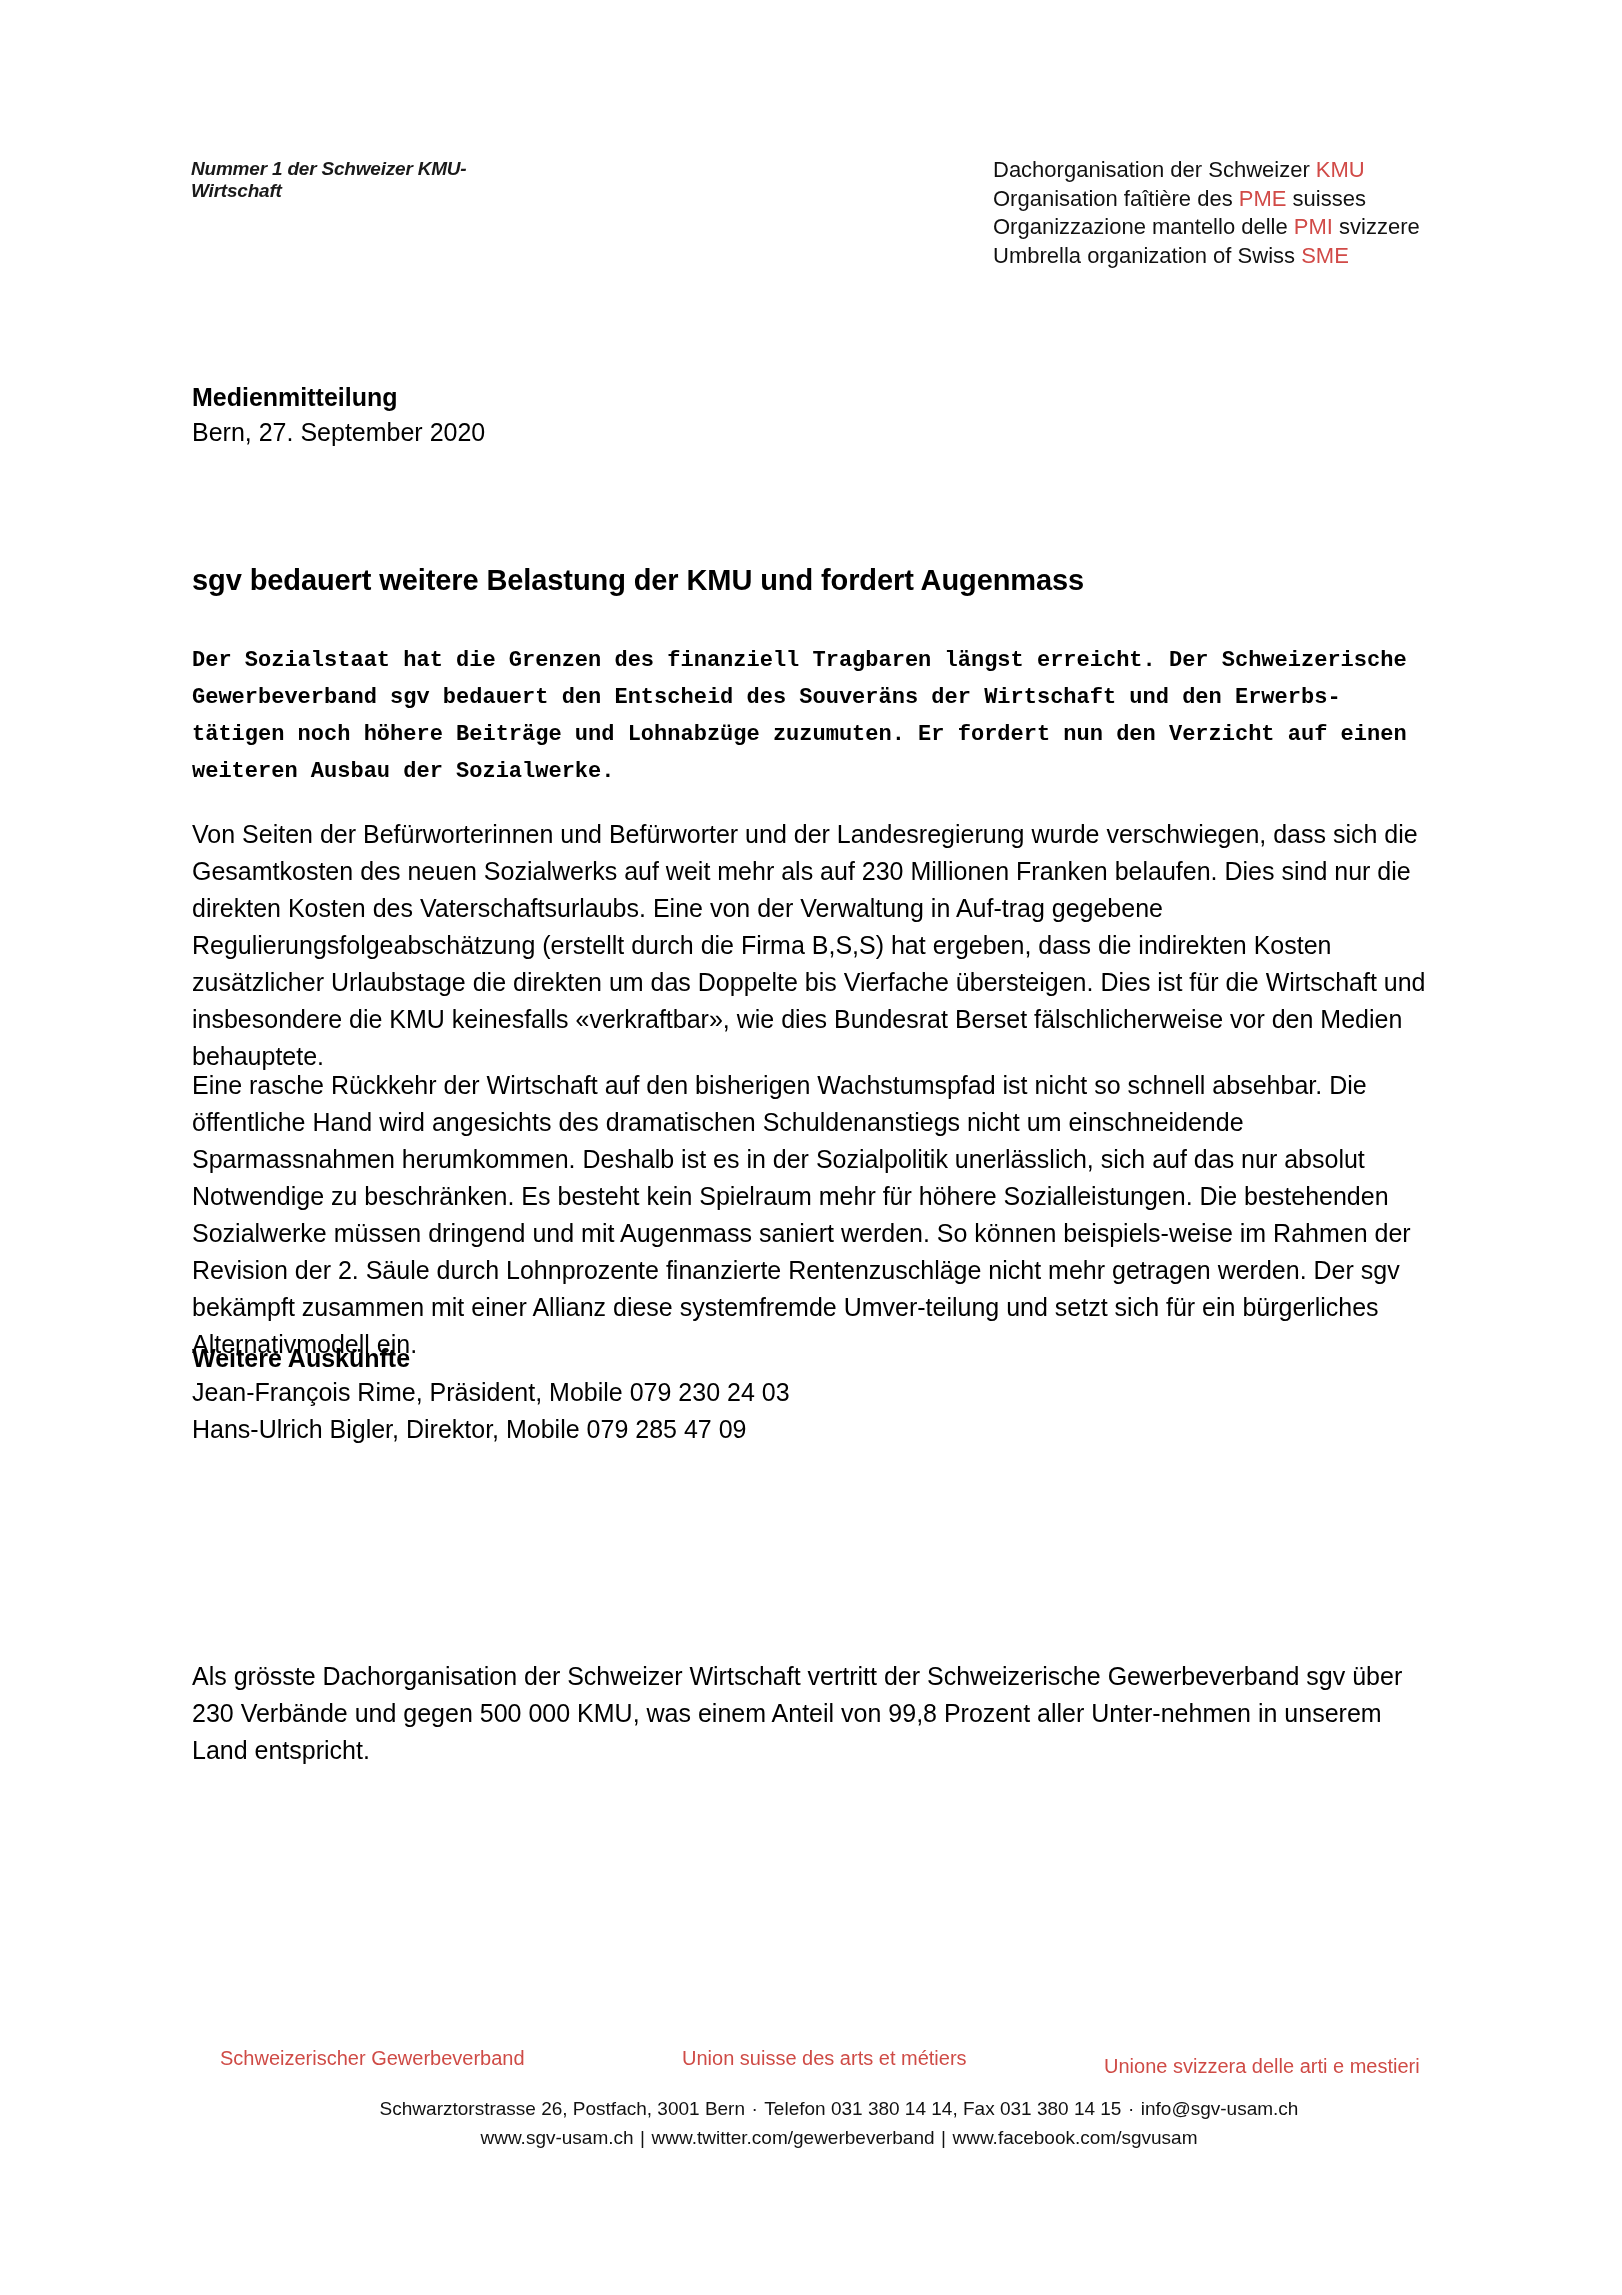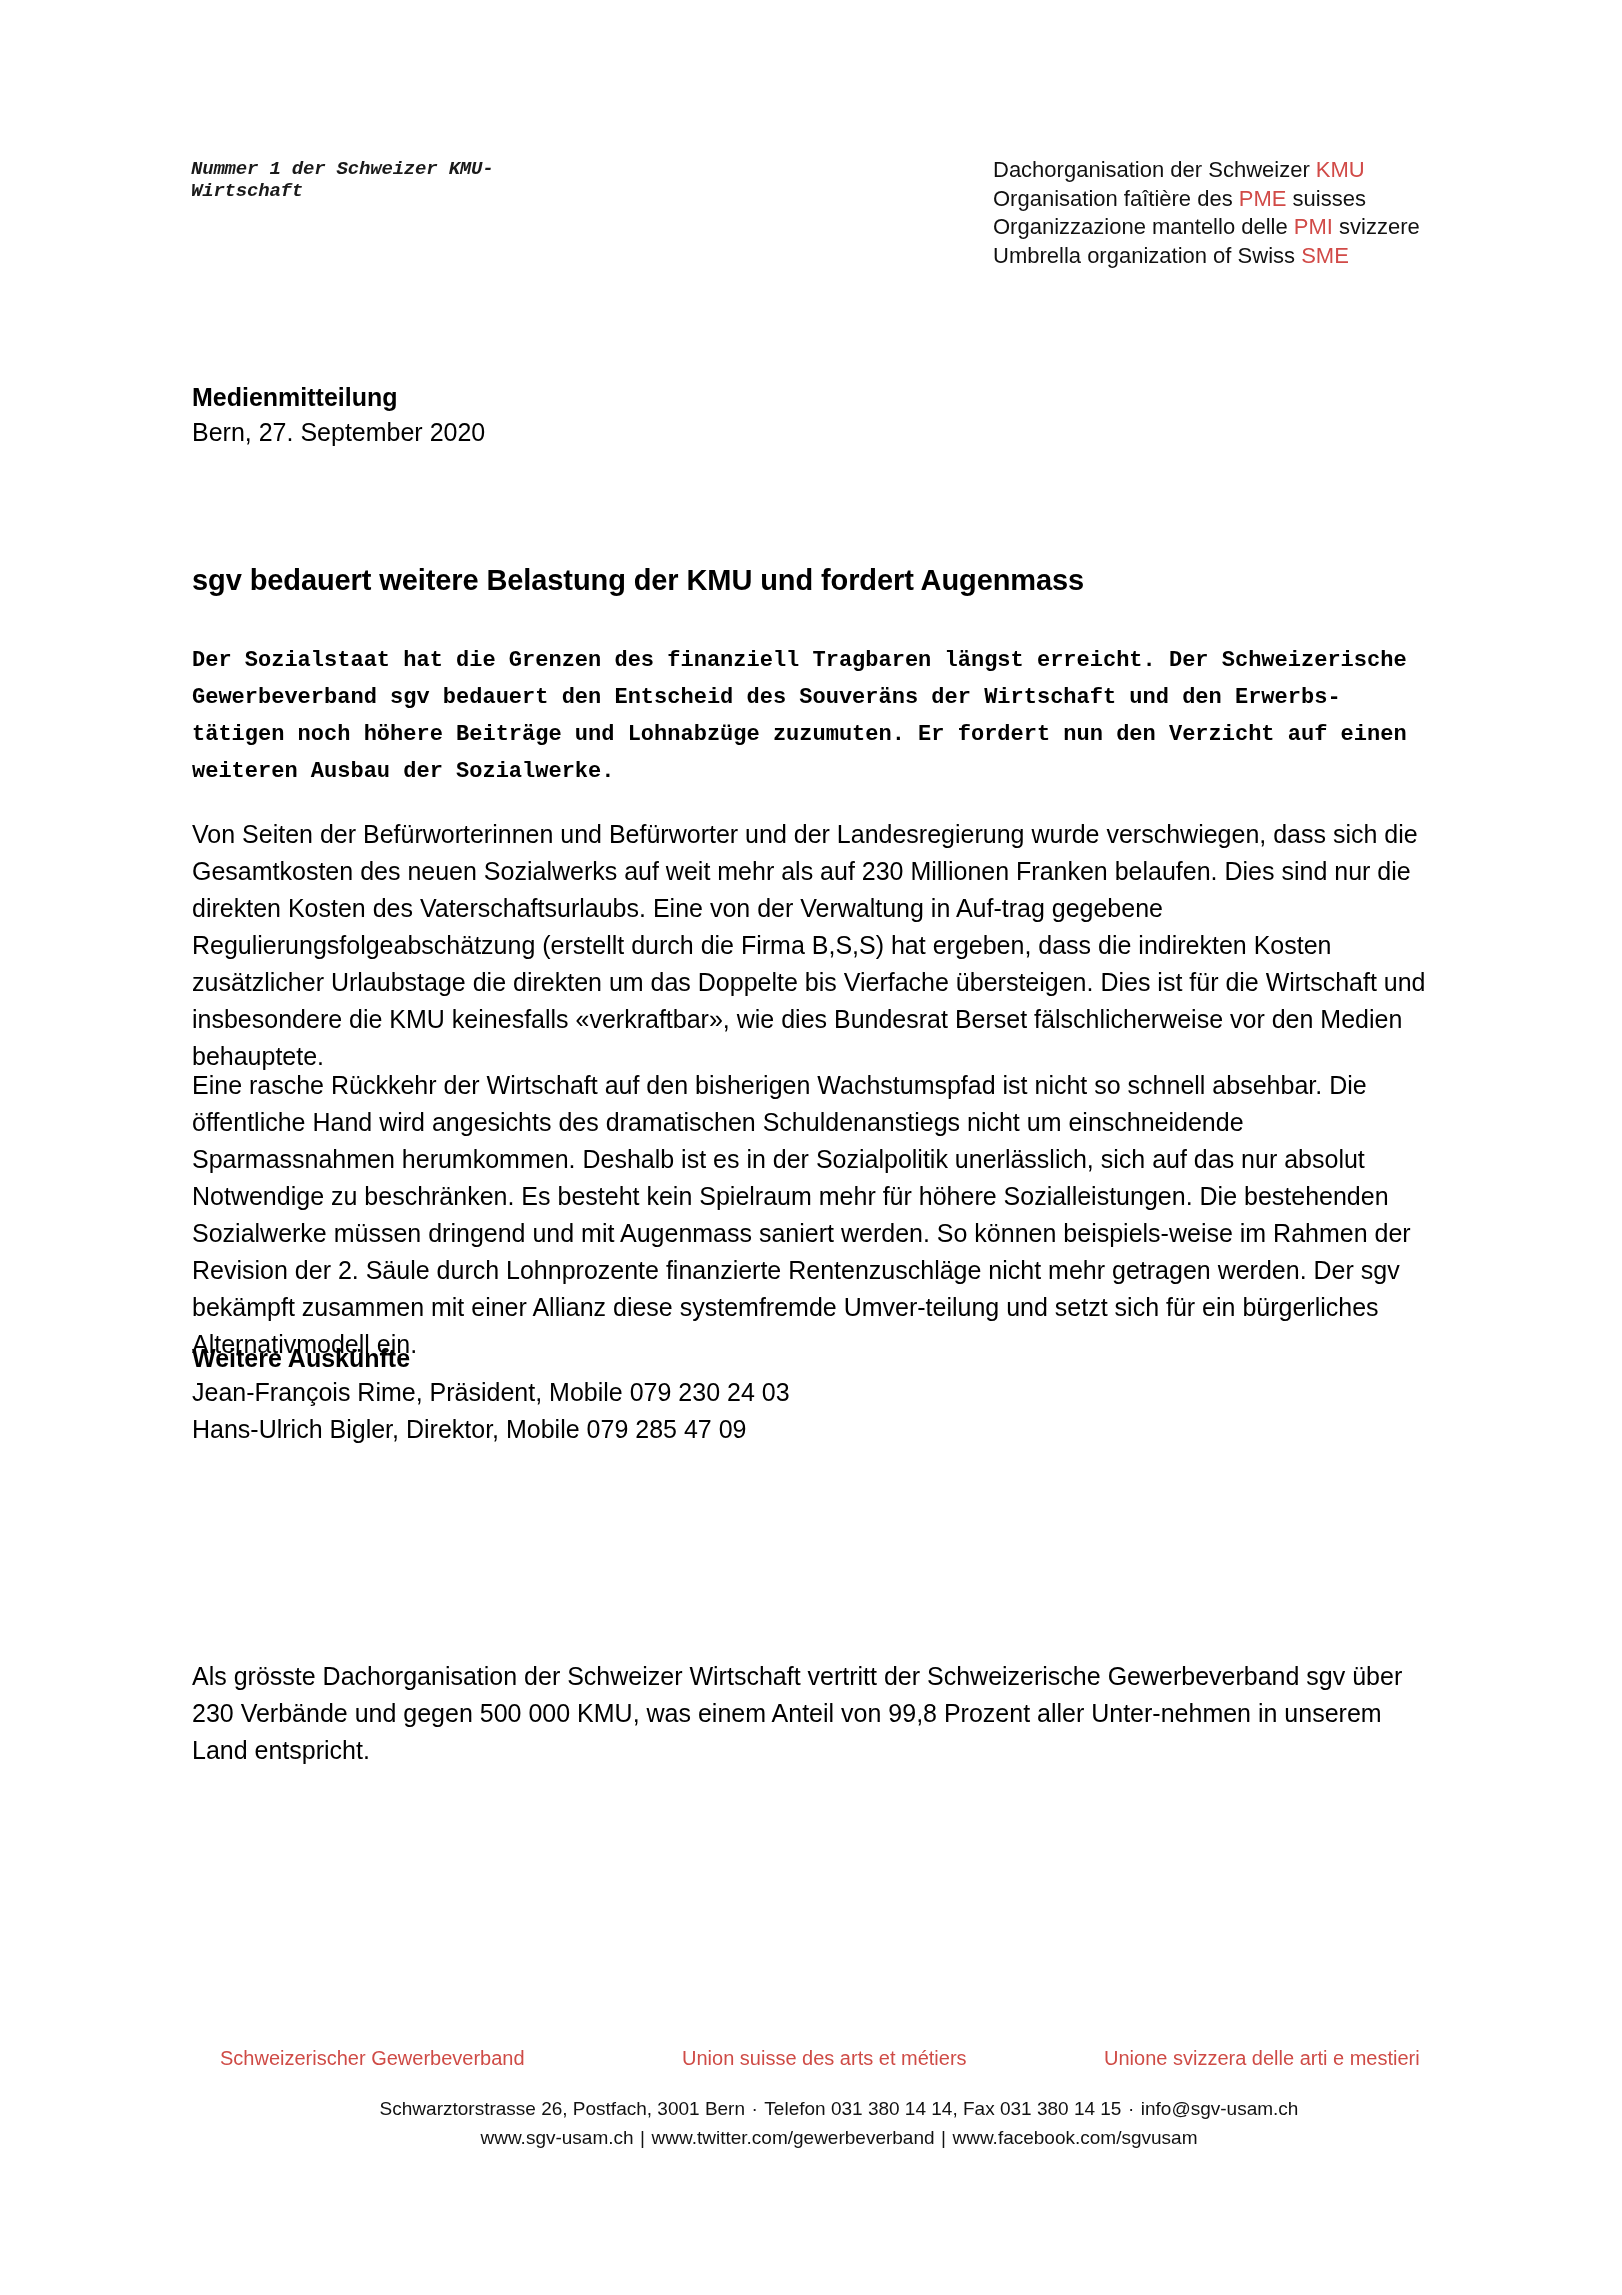--- a/index.html
+++ b/index.html
@@ -49,21 +49,21 @@
     line-height: 1;
   }
   .logo-mark {
     position: relative;
     width: 68px;
     height: 68px;
     margin: 0 1.3px 0 1.3px;
     flex: 0 0 auto;
   }
   .logo-tagline {
-    font-family: Liberation Mono, monospace;
+    font-family: Liberation Sans, sans-serif;
     font-style: italic;
     font-weight: bold;
     font-size: 19px;
     color: #1a1a1a;
     margin-top: 9.2px;
     letter-spacing: -0.2px;
   }
 
   .org-lines {
     position: absolute;
@@ -169,21 +169,21 @@
     color: #cf4b46;
     font-size: 20px;
   }
   .footer-lang {
     position: absolute;
     top: 0;
     white-space: nowrap;
   }
   .fl-de { left: 192px; }
   .fl-fr { left: 654px; }
-  .fl-it { left: 1076px; }
+  .fl-it { left: 1076px; margin-top: 8px; }
 
   .footer-address {
     margin-top: 17px;
     text-align: center;
     font-size: 19px;
     line-height: 29px;
     color: #111111;
   }
   .footer-address .sep { padding: 0 6.5px; }
 </style>

